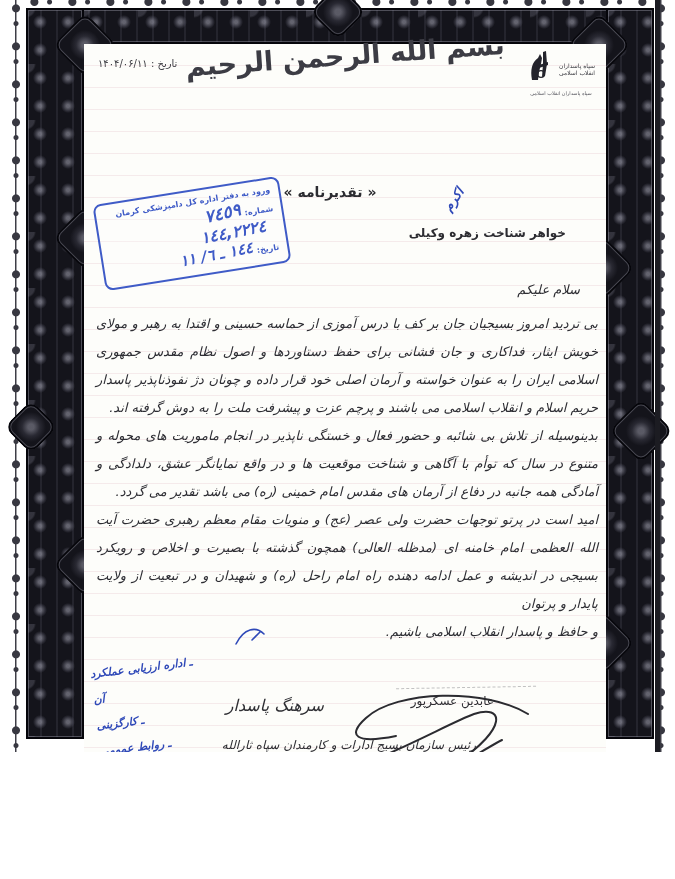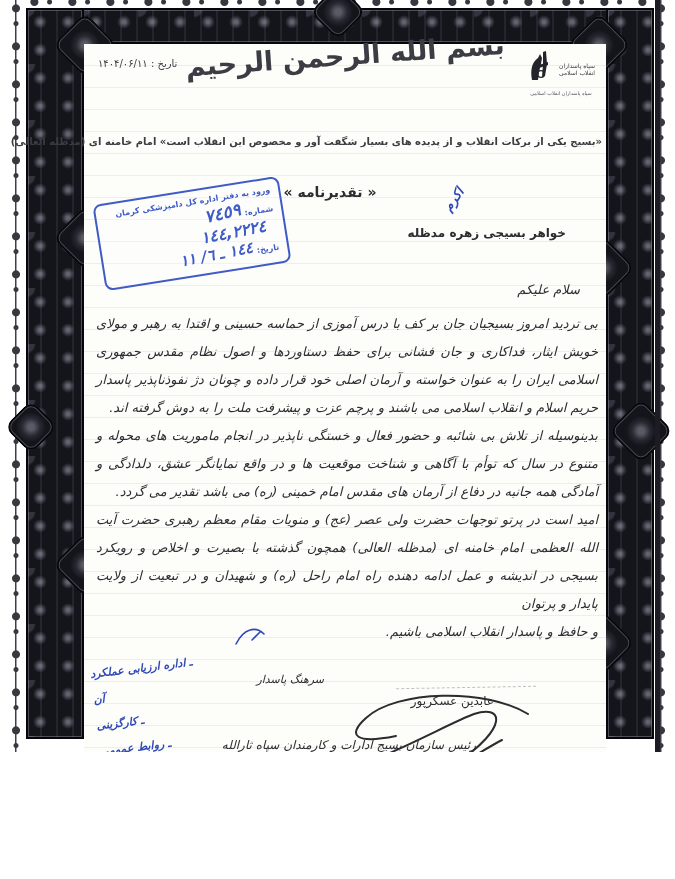--- a/index.html
+++ b/index.html
@@ -78,21 +78,21 @@
   .recipient{position:absolute;right:40px;top:182px;font-size:12px;font-weight:bold;color:#2c2c31;}
   .recipient-note{position:absolute;right:140px;top:148px;color:#2f49b8;font-size:13px;font-style:italic;
     transform:rotate(-55deg);font-weight:bold;}
 
   .salutation{position:absolute;right:26px;top:238px;font-size:13px;font-style:italic;color:#2e2e33;}
 
   .body-text{position:absolute;right:8px;left:12px;top:266px;
     font-size:13px;font-style:italic;line-height:28px;text-align:justify;color:#2d2d33;}
   .body-text p{margin:0;}
 
-  .sig-rank{position:absolute;right:282px;top:629px;font-size:11px;font-style:italic;color:#2e2e33;white-space:nowrap;}
+  .sig-rank{position:absolute;right:282px;top:652px;font-size:16px;font-style:italic;color:#2e2e33;white-space:nowrap;}
   .sig-name{position:absolute;right:112px;top:650px;font-size:12px;color:#2e2e33;white-space:nowrap;}
   .sig-title{position:absolute;right:130px;top:694px;font-size:12px;font-style:italic;color:#2e2e33;white-space:nowrap;}
   .sig-svg{position:absolute;right:70px;top:640px;}
 
   .notes{position:absolute;right:320px;top:606px;width:190px;transform:rotate(-7deg);
     color:#2f49b8;font-size:11px;font-style:italic;font-weight:bold;line-height:26px;text-align:left;direction:rtl;}
   .notes div{white-space:nowrap;}
   .note-scribble{position:absolute;right:336px;top:580px;}
   .flourish{position:absolute;right:272px;top:716px;}
   .note-mark{position:absolute;right:388px;top:756px;color:#2f49b8;font-size:10px;font-weight:bold;}
@@ -146,40 +146,39 @@
           </svg>
         </span>
         <span class="logo-caption">
           <div>سپاه پاسداران</div>
           <div>انقلاب اسلامی</div>
         </span>
       </div>
       <div class="logo-sub">سپاه پاسداران انقلاب اسلامی</div>
     </div>
 
-    <div class="quote">«بسیج یکی از برکات انقلاب و از پدیده های بسیار شگفت آور و مخصوص این انقلاب است»  امام خامنه ای (مدظله العالی)</div>
 
     <div class="doc-title">« تقدیرنامه »</div>
 
     <div class="stamp">
       <div class="stamp-l1">ورود به دفتر اداره کل دامپزشکی کرمان</div>
       <div class="stamp-row">
         <span class="stamp-label">شماره:</span>
         <span class="stamp-hand hand-num1">٧٤٥٩</span>
       </div>
       <div class="stamp-row" style="padding-right:10px;">
         <span class="stamp-hand hand-num2">١٤٤,٢٢٢٤</span>
       </div>
       <div class="stamp-row">
         <span class="stamp-label">تاریخ:</span>
         <span class="stamp-hand hand-date">١٤٤ ـ ٦/ ١١</span>
       </div>
     </div>
 
-    <div class="recipient">خواهر بسیجی زهره مدظله</div>
+    <div class="recipient">خواهر شناخت زهره وکیلی</div>
     <div class="recipient-note">اکرم</div>
 
     <div class="salutation">سلام علیکم</div>
 
     <div class="body-text">
       <p>بی تردید امروز بسیجیان جان بر کف با درس آموزی از حماسه حسینی و اقتدا به رهبر و مولای خویش ایثار، فداکاری و جان فشانی برای حفظ دستاوردها و اصول نظام مقدس جمهوری اسلامی ایران را به عنوان خواسته و آرمان اصلی خود قرار داده و چونان دژ نفوذناپذیر پاسدار حریم اسلام و انقلاب اسلامی می باشند و پرچم عزت و پیشرفت ملت را به دوش گرفته اند.</p>
       <p>بدینوسیله از تلاش بی شائبه و حضور فعال و خستگی ناپذیر در انجام ماموریت های محوله و متنوع در سال که توأم با آگاهی و شناخت موقعیت ها و در واقع نمایانگر عشق، دلدادگی و آمادگی همه جانبه در دفاع از آرمان های مقدس امام خمینی (ره) می باشد تقدیر می گردد.</p>
       <p>امید است در پرتو توجهات حضرت ولی عصر (عج) و منویات مقام معظم رهبری حضرت آیت الله العظمی امام خامنه ای (مدظله العالی) همچون گذشته با بصیرت و اخلاص و رویکرد بسیجی در اندیشه و عمل ادامه دهنده راه امام راحل (ره) و شهیدان و در تبعیت از ولایت پایدار و پرتوان</p>
       <p>و حافظ و پاسدار انقلاب اسلامی باشیم.</p>
     </div>

